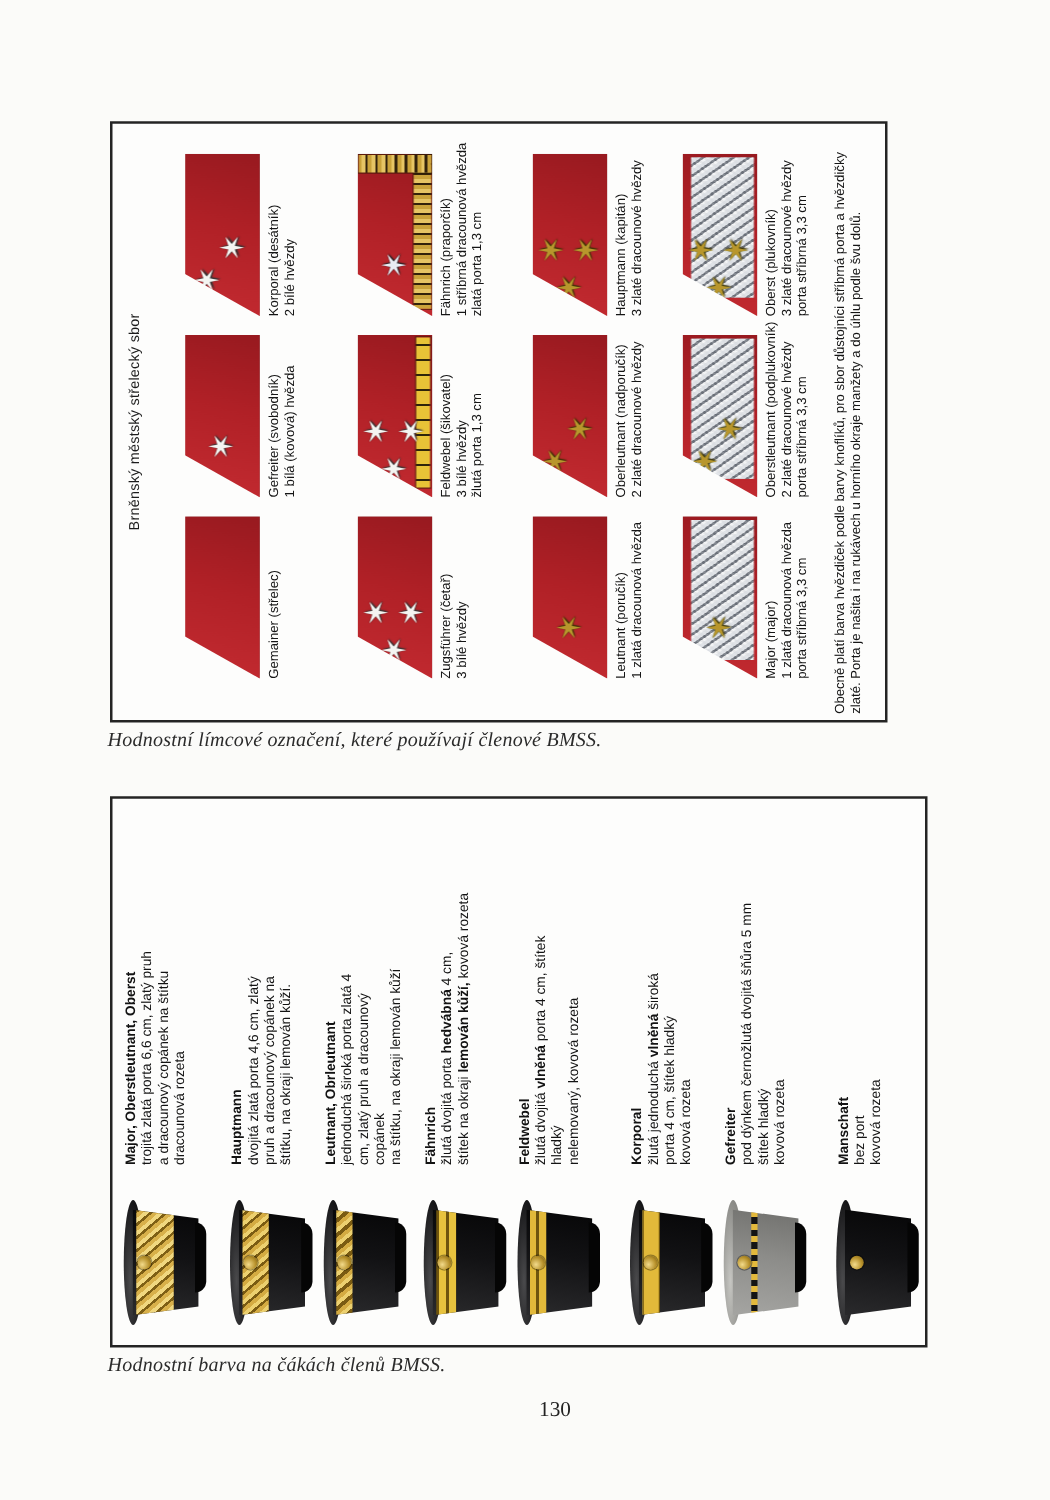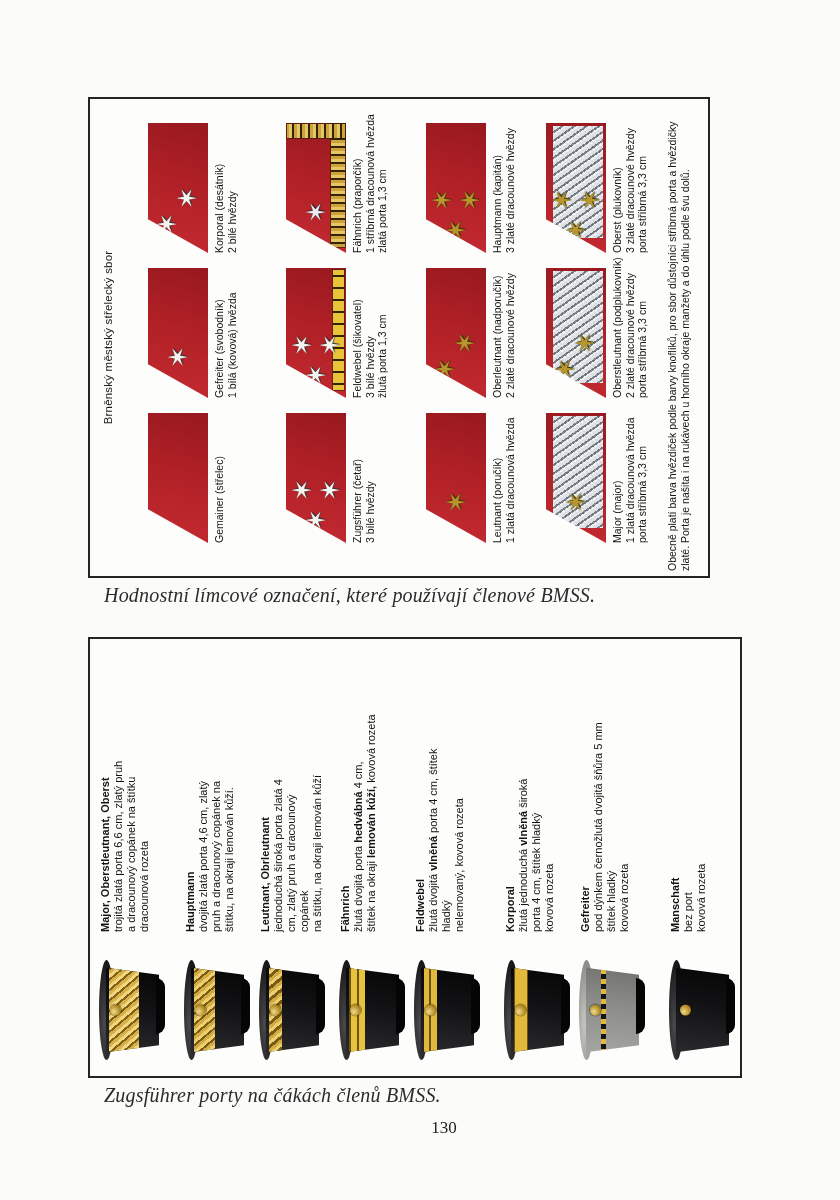--- a/index.html
+++ b/index.html
@@ -60,22 +60,22 @@
   .hat-double-yellow-silk .hat-band{height:16px;background:repeating-linear-gradient(0deg,#e7c23e 0 6px,#6e540e 6px 8px);}
   .hat-double-yellow-wool .hat-band{height:13px;background:linear-gradient(#e2b93a 0 5px,#6e540e 5px 7px,#e2b93a 7px 13px);}
   .hat-single-yellow-wool .hat-band{height:14px;background:#e2b93a;box-shadow:inset 0 1px 0 #6e540e,inset 0 -1px 0 #6e540e;}
   .hat-yellow-black-cord .hat-band{height:5px;top:15px;background:repeating-linear-gradient(90deg,#e3b93c 0 5px,#141414 5px 10px);}
   .hat-yellow-black-cord .hat-body{background:linear-gradient(100deg,#a6a6a3,#8c8c89 55%,#6f6f6c);}
   .hat-yellow-black-cord .hat-top{background:radial-gradient(ellipse at 35% 35%,#c6c6c2,#8a8a86 72%);}
   .htext{margin-left:8px;padding-top:2px;font-size:11px;line-height:13px;color:#131313;white-space:nowrap;}
   .hhead{font-weight:bold;}
 
   
-  .caption{position:absolute;left:104px;font-family:"Liberation Serif",serif;font-style:italic;
-           font-size:20px;color:#2b2b2b;letter-spacing:.2px;}
+  .caption{position:absolute;left:86px;font-family:"Liberation Serif",serif;font-style:italic;
+           font-size:16px;color:#2b2b2b;letter-spacing:.2px;}
   #caption1{top:584px;}
   #caption2{top:1084px;}
   #folio{position:absolute;top:1118px;left:0;width:100%;text-align:center;
          font-family:"Liberation Serif",serif;font-size:17px;color:#222;padding-left:24px;}
 </style>
 </head>
 <body>
 
 <div id="page">
 
@@ -357,17 +357,17 @@
         <div class="htext">
           <div class="hhead">Manschaft</div>
           <div class="hline">bez port</div>
           <div class="hline">kovová rozeta</div>
         </div>
       </div>
 
     </div>
   </div>
 
-  <div id="caption2" class="caption">Zugsführer porty na čákách členů BMSS.</div>
+  <div id="caption2" class="caption">Hodnostní barva na čákách členů BMSS.</div>
 
   <div id="folio">130</div>
 
 </div>
 
 </body></html>

